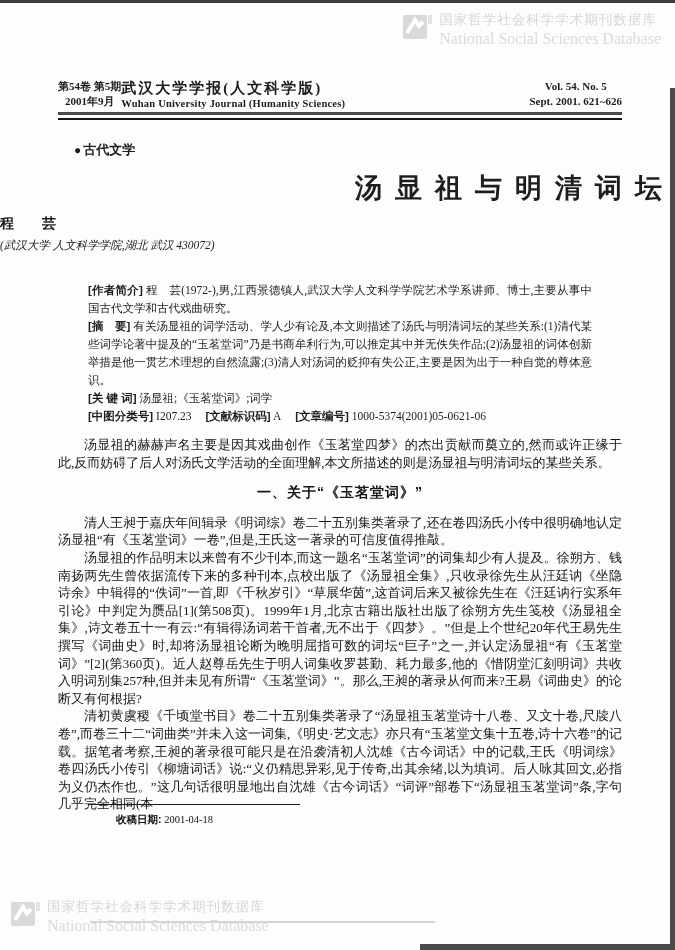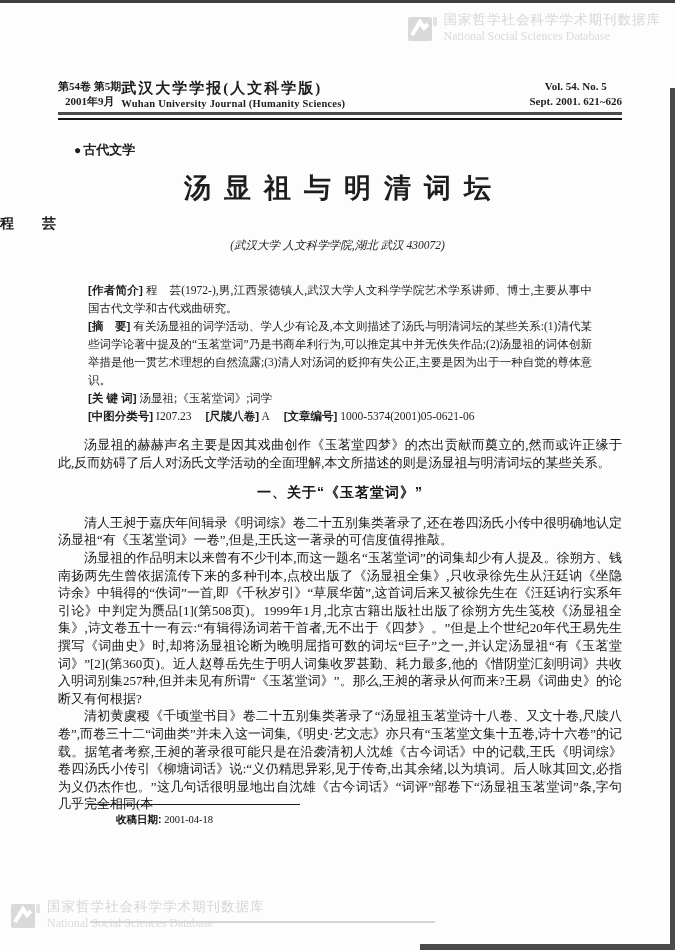--- a/index.html
+++ b/index.html
@@ -9,43 +9,43 @@
     font-family:"Liberation Serif", serif;
   }
   
   .strip{position:absolute;background:#4a4a4a;}
   .strip.top{left:0;top:0;width:675px;height:3px;background:#3f3f3f;}
   .strip.right{right:0;top:88px;width:5px;height:862px;}
   .strip.bottomright{left:420px;top:944px;width:255px;height:6px;}
   .smear{position:absolute;left:90px;top:921px;width:345px;height:2px;background:#d4d4d4;}
 
   
-  .wm{position:absolute;display:flex;align-items:flex-end;gap:7px;pointer-events:none;}
+  .wm{position:absolute;display:flex;align-items:flex-start;gap:7px;pointer-events:none;}
   .wm.top{top:12px;right:14px;}
   .wm.bottom{left:10px;top:899px;}
   .wm-logo{width:30px;height:30px;flex:0 0 auto;}
   .wm-txt{line-height:1.25;}
   .wm-zh{font-family:"Liberation Sans",sans-serif;font-size:13.5px;letter-spacing:1px;color:#d6d6d6;}
-  .wm-en{font-family:"Liberation Serif",serif;font-size:12px;color:#dadada;}
+  .wm-en{font-family:"Liberation Serif",serif;font-size:16px;color:#dadada;}
 
   
   .jheader{position:absolute;top:79px;left:58px;width:564px;display:flex;justify-content:space-between;align-items:flex-start;}
   .jh-left,.jh-right{font-size:11px;font-weight:bold;line-height:15px;text-align:center;white-space:nowrap;}
   .jh-center{text-align:left;flex:1;}
   .jname-cn{font-size:15px;font-weight:bold;letter-spacing:2px;}
   .jname-en{font-size:10.5px;font-weight:bold;letter-spacing:.2px;}
   .dblrule{position:absolute;top:112px;left:58px;width:564px;height:3px;border-top:3px solid #4c4c4c;border-bottom:2px solid #141414;}
 
   
   .category{position:absolute;top:141px;left:74px;font-family:"Liberation Sans",sans-serif;font-weight:bold;font-size:13px;}
   .category .bullet{font-size:12px;margin-right:2px;}
   .title{position:absolute;top:170px;left:0;width:675px;text-align:center;
          font-size:27px;font-weight:bold;letter-spacing:13px;text-indent:13px;}
   .author{position:absolute;top:215px;left:0;width:541px;text-align:left;font-size:14px;font-weight:bold;}
-  .affil{position:absolute;top:238px;left:0;width:675px;text-align:center;font-size:11.5px;font-style:italic;color:#222;}
+  .affil{position:absolute;top:238px;left:0;width:675px;text-align:left;font-size:11.5px;font-style:italic;color:#222;}
 
   
   .meta{position:absolute;top:281px;left:88px;width:504px;font-size:11.5px;line-height:18px;text-align:justify;}
   .meta p{margin:0;}
   .meta .lbl{font-family:"Liberation Sans",sans-serif;font-weight:bold;}
   .meta .gap{display:inline-block;width:14px;}
 
   
   .bodytext{position:absolute;top:436px;left:58px;width:564px;font-size:13px;line-height:17.6px;text-align:justify;color:#161616;}
   .bodytext p{margin:0;text-indent:2em;}
@@ -89,31 +89,31 @@
   <div class="jh-right">
     <div>Vol. 54. No. 5</div>
     <div>Sept. 2001. 621~626</div>
   </div>
 </div>
 <div class="dblrule"></div>
 
 <div class="category">
   <span class="bullet">●</span><span>古代文学</span>
 </div>
-<h1 class="title" style="margin:0;">汤显祖与明清词坛</h1>
+<h1 class="title" style="margin:0;text-align:right;">汤显祖与明清词坛</h1>
 <div class="author">程　　芸</div>
 <div class="affil">(武汉大学 人文科学学院,湖北 武汉 430072)</div>
 
 <div class="meta">
   <p><span class="lbl">[作者简介]</span> <span>程　芸(1972-),男,江西景德镇人,武汉大学人文科学学院艺术学系讲师、博士,主要从事中国古代文学和古代戏曲研究。</span></p>
   <p><span class="lbl">[摘　要]</span> <span>有关汤显祖的词学活动、学人少有论及,本文则描述了汤氏与明清词坛的某些关系:(1)清代某些词学论著中提及的“玉茗堂词”乃是书商牟利行为,可以推定其中并无佚失作品;(2)汤显祖的词体创新举措是他一贯艺术理想的自然流露;(3)清人对汤词的贬抑有失公正,主要是因为出于一种自觉的尊体意识。</span></p>
   <p><span class="lbl">[关 键 词]</span> <span>汤显祖;《玉茗堂词》;词学</span></p>
   <p>
     <span class="lbl">[中图分类号]</span>
-    <span>I207.23</span><span class="gap"></span><span class="lbl">[尺牍八卷]</span>
+    <span>I207.23</span><span class="gap"></span><span class="lbl">[文献标识码]</span>
     <span>A</span><span class="gap"></span><span class="lbl">[文章编号]</span>
     <span>1000-5374(2001)05-0621-06</span>
   </p>
 </div>
 
 <div class="bodytext">
   <p>汤显祖的赫赫声名主要是因其戏曲创作《玉茗堂四梦》的杰出贡献而奠立的,然而或许正缘于此,反而妨碍了后人对汤氏文学活动的全面理解,本文所描述的则是汤显祖与明清词坛的某些关系。</p>
   <h2 class="sec-head">一、关于“《玉茗堂词》”</h2>
   <p>清人王昶于嘉庆年间辑录《明词综》卷二十五别集类著录了,还在卷四汤氏小传中很明确地认定汤显祖“有《玉茗堂词》一卷”,但是,王氏这一著录的可信度值得推敲。</p>
   <p>汤显祖的作品明末以来曾有不少刊本,而这一题名“玉茗堂词”的词集却少有人提及。徐朔方、钱南扬两先生曾依据流传下来的多种刊本,点校出版了《汤显祖全集》,只收录徐先生从汪廷讷《坐隐诗余》中辑得的“佚词”一首,即《千秋岁引》“草展华茵”,这首词后来又被徐先生在《汪廷讷行实系年引论》中判定为赝品[1](第508页)。1999年1月,北京古籍出版社出版了徐朔方先生笺校《汤显祖全集》,诗文卷五十一有云:“有辑得汤词若干首者,无不出于《四梦》。”但是上个世纪20年代王易先生撰写《词曲史》时,却将汤显祖论断为晚明屈指可数的词坛“巨子”之一,并认定汤显祖“有《玉茗堂词》”[2](第360页)。近人赵尊岳先生于明人词集收罗甚勤、耗力最多,他的《惜阴堂汇刻明词》共收入明词别集257种,但并未见有所谓“《玉茗堂词》”。那么,王昶的著录从何而来?王易《词曲史》的论断又有何根据?</p>

